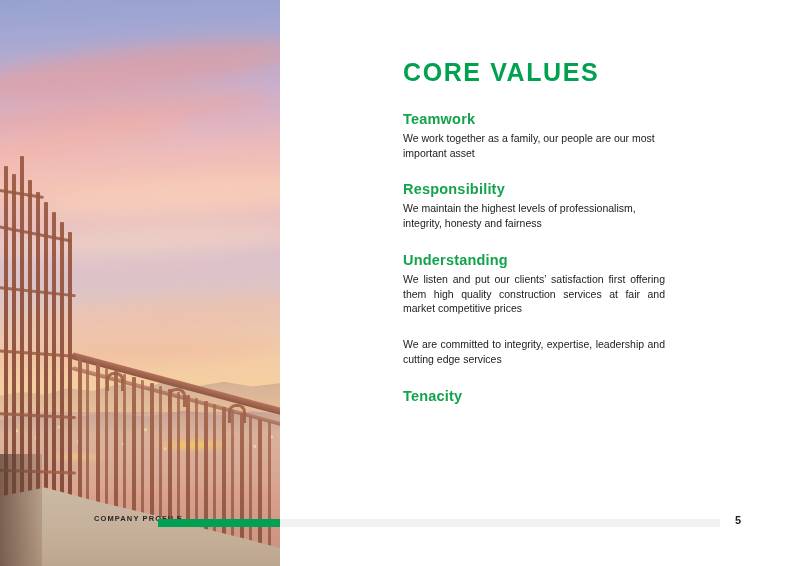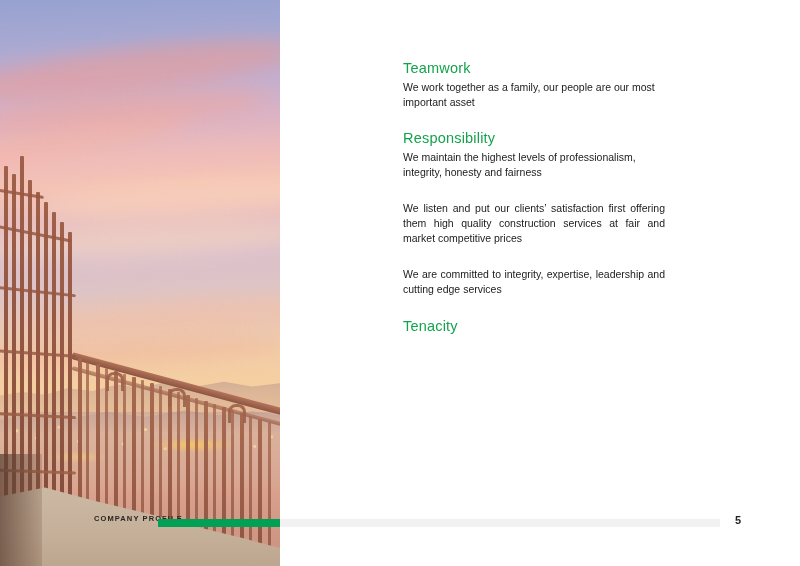--- a/index.html
+++ b/index.html
@@ -290,21 +290,21 @@
     letter-spacing: 1.6px;
     color: #00a14f;
     margin: 0 0 26px 0;
     line-height: 1;
     font-family: "Liberation Sans", sans-serif;
   }
   .value-block { margin-bottom: 21px; }
   .value-block:last-child { margin-bottom: 0; }
   .value-title {
     font-size: 14.5px;
-    font-weight: normal;
+    font-weight: bold;
     color: #14a34c;
     margin: 0 0 3px 0;
     line-height: 1.15;
     letter-spacing: 0.2px;
     font-family: "Liberation Sans", sans-serif;
   }
   .value-text {
     font-size: 10.5px;
     color: #1b1b1b;
     line-height: 1.42;
@@ -394,32 +394,34 @@
 
     <div class="photo-tone"></div>
   </div>
 
   <div class="footer-label">COMPANY PROFILE</div>
   <div class="progress-track"></div>
   <div class="progress-fill"></div>
   <div class="page-number">5</div>
 
   <div class="content">
+    <h1 class="main-title">CORE VALUES</h1>
 
     <div class="value-block">
       <h2 class="value-title">Teamwork</h2>
       <p class="value-text">We work together as a family, our people are our most important asset</p>
     </div>
 
     <div class="value-block">
       <h2 class="value-title">Responsibility</h2>
       <p class="value-text">We maintain the highest levels of professionalism, integrity, honesty and fairness</p>
     </div>
 
     <div class="value-block">
+      <h2 class="value-title">Understanding</h2>
       <p class="value-text justify">We listen and put our clients’ satisfaction first offering them high quality construction services at fair and market competitive prices</p>
     </div>
 
     <div class="value-block">
       <p class="value-text justify">We are committed to integrity, expertise, leadership and cutting edge services</p>
     </div>
 
     <div class="value-block">
       <h2 class="value-title">Tenacity</h2>
     </div>

